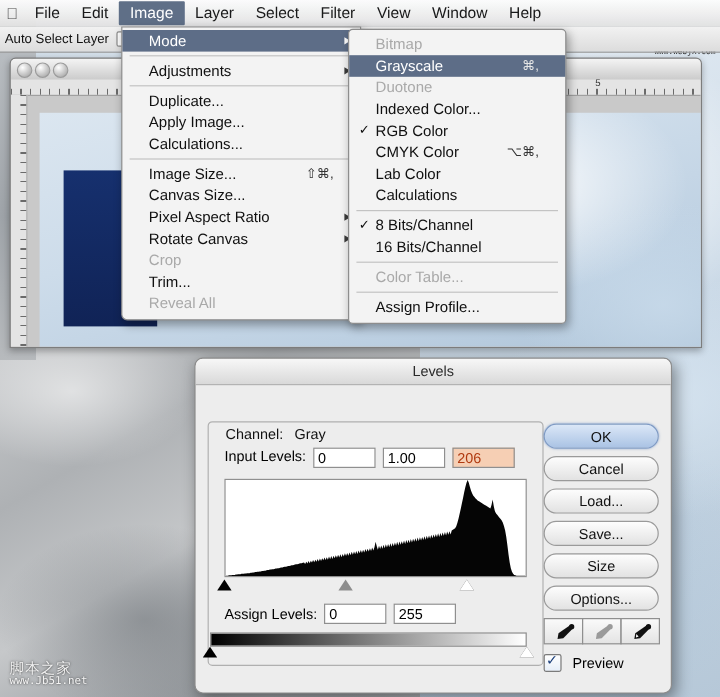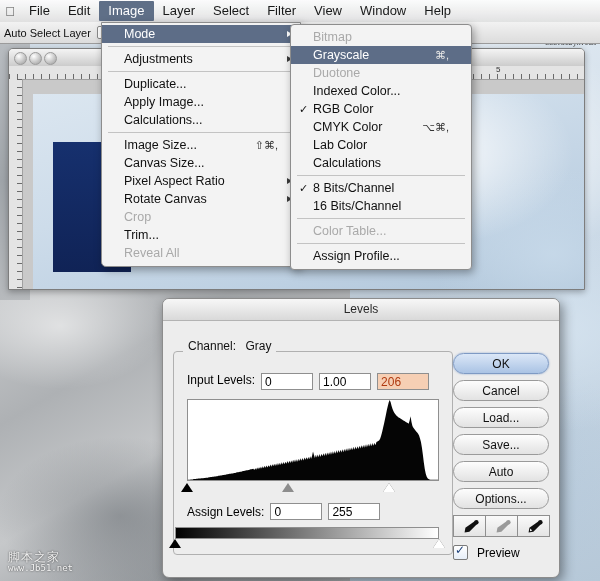--- a/index.html
+++ b/index.html
@@ -143,21 +143,21 @@
     background-image:
       linear-gradient(180deg,#f7f7f7,#d9d9d9),
       repeating-linear-gradient(180deg,rgba(0,0,0,.035) 0 1px,transparent 1px 2px);
   }
   #lv-body{position:relative;padding:8px 10px;}
   #grp{
     position:absolute;left:10px;top:30px;width:278px;height:202px;
     border:1px solid #b0b0b0;border-radius:4px;background:transparent;
   }
   #grp-label{
-    position:absolute;left:20px;top:18px;background:#ededed;padding:0 5px;
+    position:absolute;left:20px;top:34px;background:#ededed;padding:0 5px;
     font-size:12px;color:#111;z-index:3;
   }
   #inputrow{
     position:absolute;left:24px;top:52px;display:flex;align-items:flex-start;gap:6px;z-index:2;
   }
   #inputrow .lbl{font-size:12px;}
   .nbox{
     width:52px;height:17px;background:#fff;border:1px solid #8f8f8f;
     font-size:12px;line-height:17px;padding:0 3px;box-sizing:border-box;color:#000;
   }
@@ -395,21 +395,21 @@
     <div id="outslider">
       <span class="tri" id="out-black" style="left: -6px;"></span>
       <span class="tri hi" id="out-white" style="left: 258px;"></span>
     </div>
 
     <div id="btncol">
       <div class="pbtn def">OK</div>
       <div class="pbtn">Cancel</div>
       <div class="pbtn">Load...</div>
       <div class="pbtn">Save...</div>
-      <div class="pbtn">Auto</div>
+      <div class="pbtn">Size</div>
       <div class="pbtn">Options...</div>
 
       <div id="droppers">
         <div class="drop">
           <svg width="20" height="14" viewBox="0 0 20 14">
             <path d="M15 2 L17.6 4.6 L9.4 12.8 L4.6 13.6 L5.4 8.8 Z" fill="#111"></path>
             <circle cx="16.4" cy="3.2" r="2.2" fill="#111"></circle>
           </svg>
         </div>
         <div class="drop">

